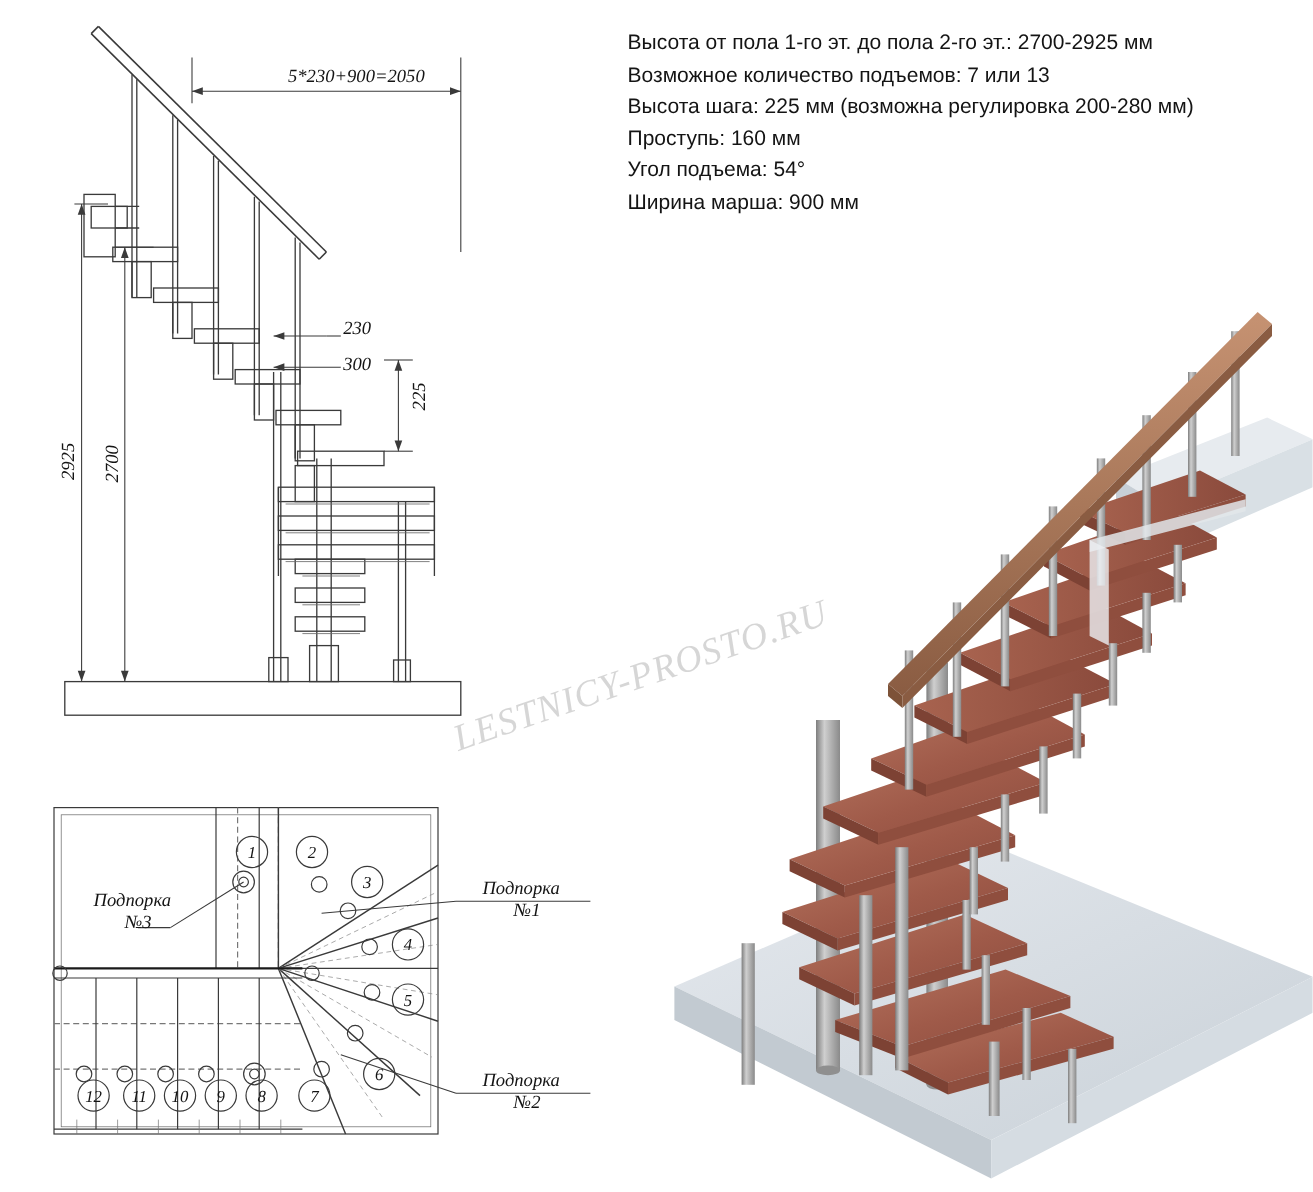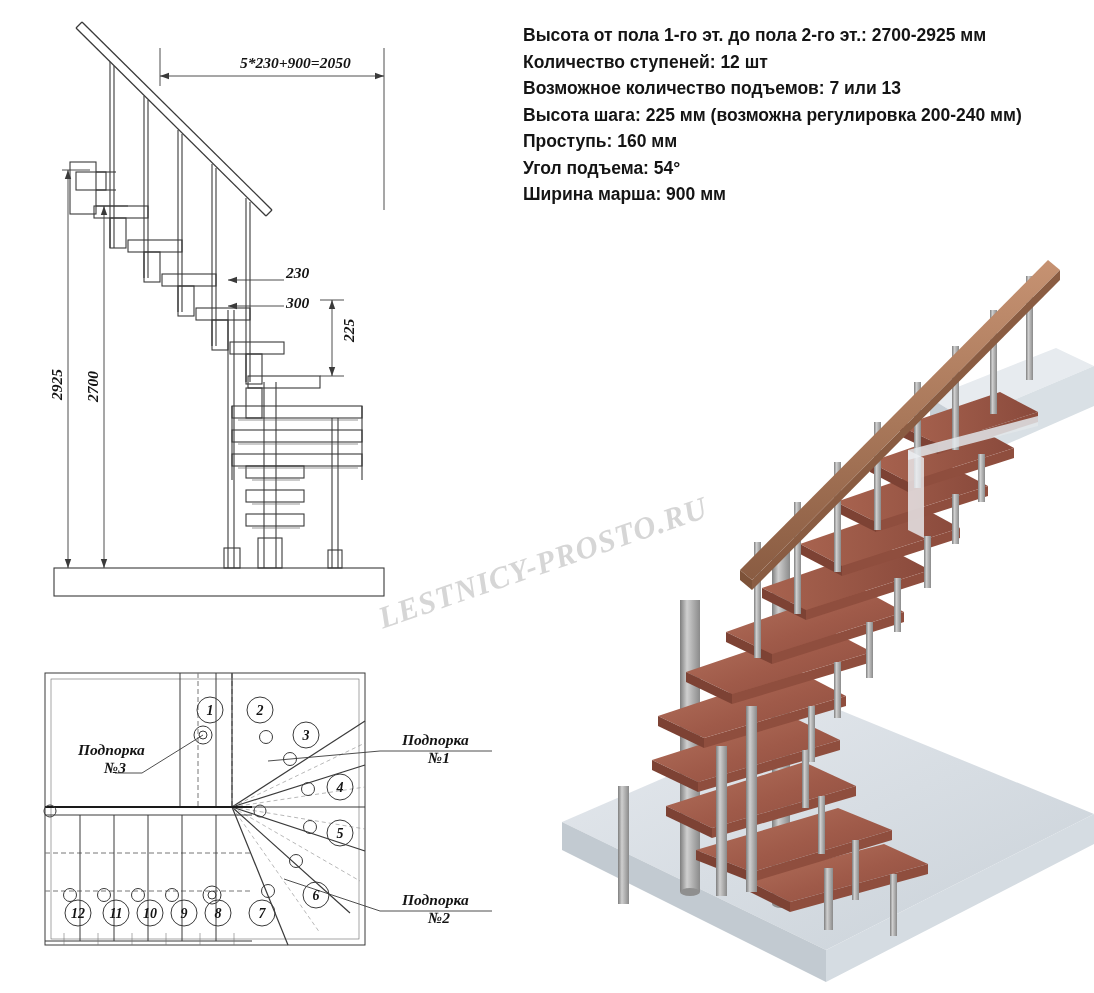--- a/index.html
+++ b/index.html
@@ -4,21 +4,21 @@
 <style>
   html,body{margin:0;padding:0;}
   body{
     width:1094px;height:993px;
     background:#ffffff;
     font-family:"Liberation Sans", sans-serif;
     color:#1a1a1a;
     position:relative;
     overflow:hidden;
   }
-  .page{position:relative;width:1094px;height:993px;font-weight:bold;}
+  .page{position:relative;width:1094px;height:993px;}
 
   
   .spec-list{
     position:absolute;
     left:523px; top:22px;
     width:560px;
   }
   .spec-line{
     font-size:17.5px;
     line-height:26.5px;
@@ -64,23 +64,22 @@
 
   .lbl{font-family:"Liberation Serif",serif;font-style:italic;}
 </style>
 </head>
 <body>
 
 <div class="page">
 
   <div class="spec-list">
     <div class="spec-line">Высота от пола 1-го эт. до пола 2-го эт.: 2700-2925 мм</div>
-    <div class="spec-line">Количество ступеней: 12 шт</div>
     <div class="spec-line">Возможное количество подъемов: 7 или 13</div>
-    <div class="spec-line">Высота шага: 225 мм (возможна регулировка 200-240 мм)</div>
+    <div class="spec-line">Высота шага: 225 мм (возможна регулировка 200-280 мм)</div>
     <div class="spec-line">Проступь: 160 мм</div>
     <div class="spec-line">Угол подъема: 54°</div>
     <div class="spec-line">Ширина марша: 900 мм</div>
   </div>
 
   <div class="elev">
     <svg width="470" height="610" viewBox="0 0 470 610" xmlns="http://www.w3.org/2000/svg">
       <g stroke="#3a3a3a" fill="none" stroke-width="1.1">
 
         <rect x="22" y="558" width="330" height="28" fill="#ffffff" stroke="#3a3a3a"></rect>

